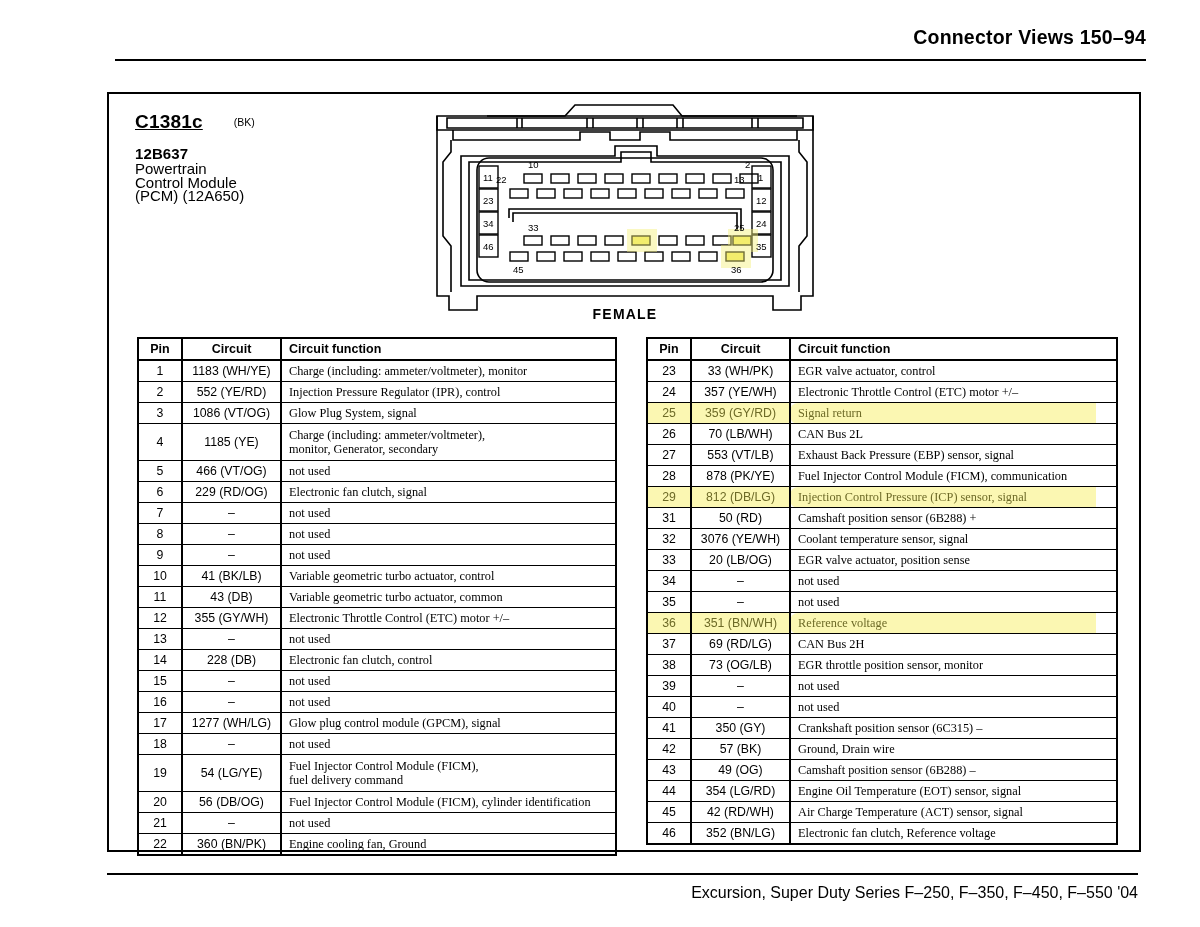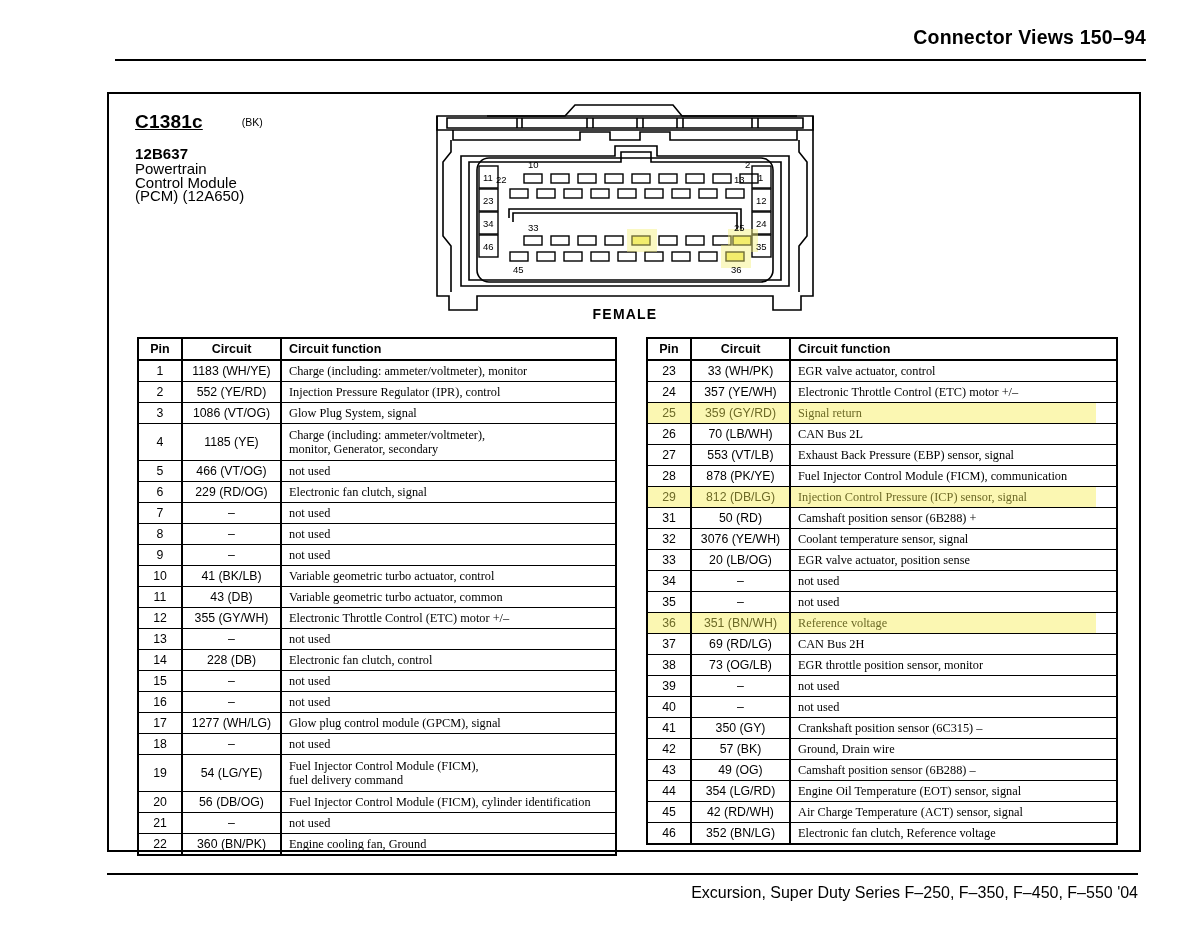--- a/index.html
+++ b/index.html
@@ -79,21 +79,21 @@
   .conn-code {
     font-size: 19px;
     font-weight: bold;
     text-decoration: underline;
     display: inline-block;
     letter-spacing: 0.2px;
   }
   .conn-color {
     font-size: 10.5px;
     display: inline-block;
-    margin-left: 11px;
+    margin-left: 3px;
     vertical-align: 2px;
     padding-left: 28px;
   }
   .conn-part {
     font-size: 15px;
     font-weight: bold;
     margin-top: 12px;
     letter-spacing: 0.1px;
   }
   .conn-desc {
@@ -161,20 +161,21 @@
   table.pin-table th.c-cir {
     text-align: center;
     border-left-width: 2px;
     border-right-width: 2px;
   }
   table.pin-table td.c-fn,
   table.pin-table th.c-fn {
     text-align: left;
     padding-left: 7px;
     border-right-width: 2px;
+    border-radius: 8px;
   }
   table.pin-table td {
     height: 20px;
     line-height: 14px;
   }
   table.pin-table td.two-line {
     height: 34px;
     padding-top: 1px;
     padding-bottom: 1px;
   }

